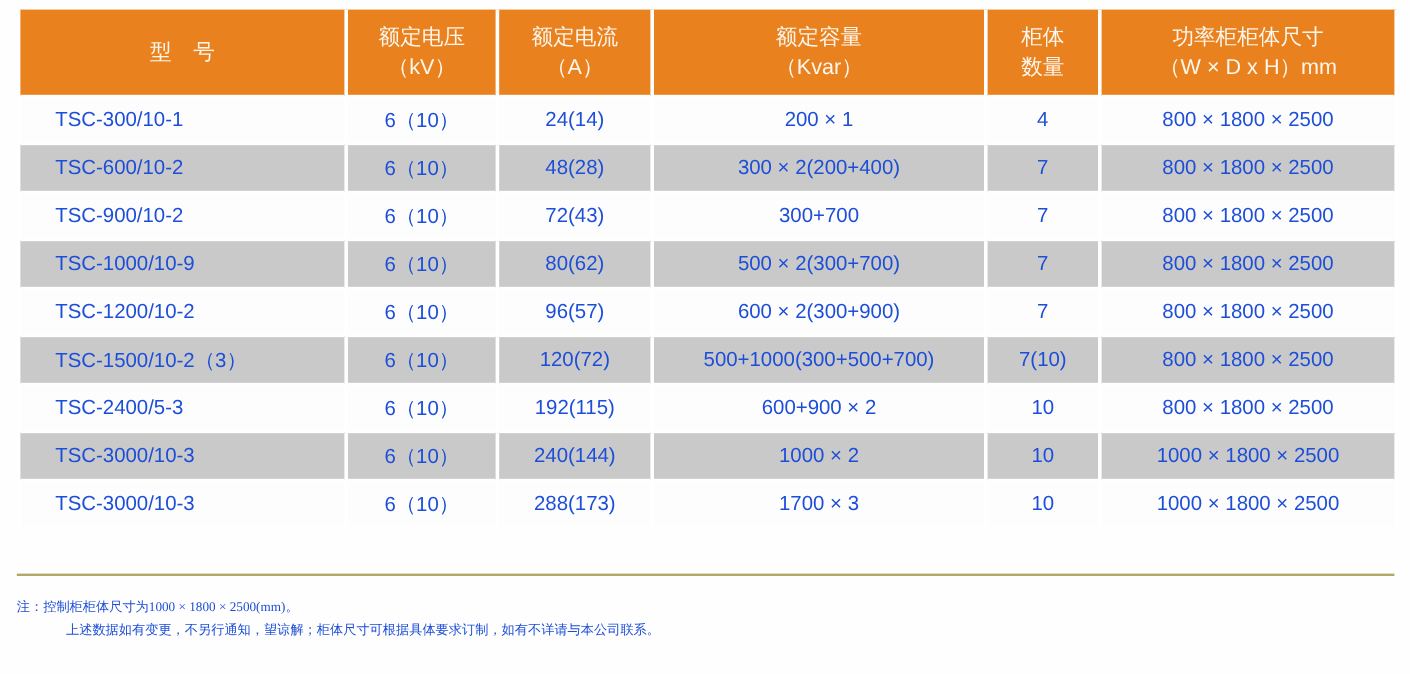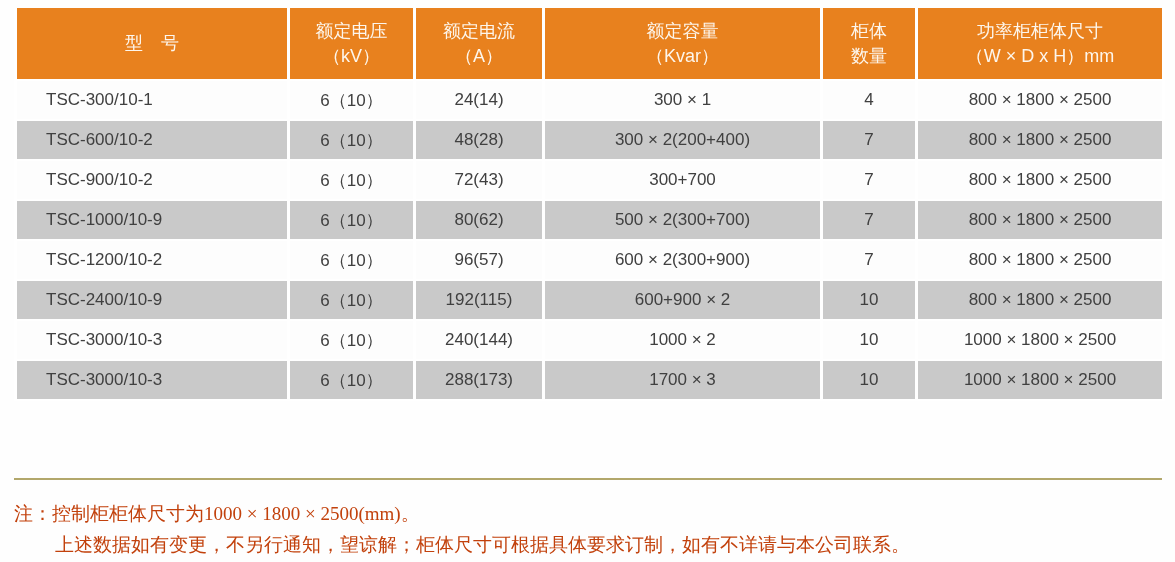--- a/index.html
+++ b/index.html
@@ -31,21 +31,21 @@
     color: #fdf6ec;
     font-weight: normal;
     font-size: 18px;
     line-height: 1.35;
     height: 72px;
     border-top-width: 0;
   }
   .spec tbody td {
     height: 40px;
     font-size: 17px;
-    color: #404040;
+    color: #1d4ed8;
     background: #fdfdfd;
     margin-top: 32px;
   }
   .spec tbody tr:nth-child(even) td { background: #c9c9c9; }
   .spec td.cell-model {
     text-align: left;
     padding-left: 29px;
   }
   .hdr-line { display: block; }
 
@@ -53,25 +53,25 @@
     position: absolute;
     left: 14px; top: 478px;
     width: 1148px; height: 2px;
     background: #b2a76b;
   }
 
   .notes {
     position: absolute;
     left: 14px; top: 497px;
     font-family: "Liberation Serif", serif;
-    font-size: 19px;
-    color: #c2410c;
+    font-size: 11px;
+    color: #1d4ed8;
     line-height: 1.75;
   }
-  .note-line-2 { padding-left: 41px; font-family: Liberation Mono, monospace; }
+  .note-line-2 { padding-left: 41px; }
 </style>
 </head>
 <body>
 
 <div class="page">
 
   <table class="spec">
     <colgroup>
       <col style="width:273px">
         <col style="width:126px">
@@ -105,21 +105,21 @@
           <span class="hdr-line">功率柜柜体尺寸</span>
           <span class="hdr-line">（W × D x H）mm</span>
         </th>
       </tr>
     </thead>
     <tbody>
       <tr>
         <td class="cell-model">TSC-300/10-1</td>
         <td>6（10）</td>
         <td>24(14)</td>
-        <td>300 × 1</td>
+        <td>200 × 1</td>
         <td>4</td>
         <td>800 × 1800 × 2500</td>
       </tr>
       <tr>
         <td class="cell-model">TSC-600/10-2</td>
         <td>6（10）</td>
         <td>48(28)</td>
         <td>300 × 2(200+400)</td>
         <td>7</td>
         <td>800 × 1800 × 2500</td>
@@ -142,21 +142,29 @@
       </tr>
       <tr>
         <td class="cell-model">TSC-1200/10-2</td>
         <td>6（10）</td>
         <td>96(57)</td>
         <td>600 × 2(300+900)</td>
         <td>7</td>
         <td>800 × 1800 × 2500</td>
       </tr>
       <tr>
-        <td class="cell-model">TSC-2400/10-9</td>
+        <td class="cell-model">TSC-1500/10-2（3）</td>
+        <td>6（10）</td>
+        <td>120(72)</td>
+        <td>500+1000(300+500+700)</td>
+        <td>7(10)</td>
+        <td>800 × 1800 × 2500</td>
+      </tr>
+      <tr>
+        <td class="cell-model">TSC-2400/5-3</td>
         <td>6（10）</td>
         <td>192(115)</td>
         <td>600+900 × 2</td>
         <td>10</td>
         <td>800 × 1800 × 2500</td>
       </tr>
       <tr>
         <td class="cell-model">TSC-3000/10-3</td>
         <td>6（10）</td>
         <td>240(144)</td>

